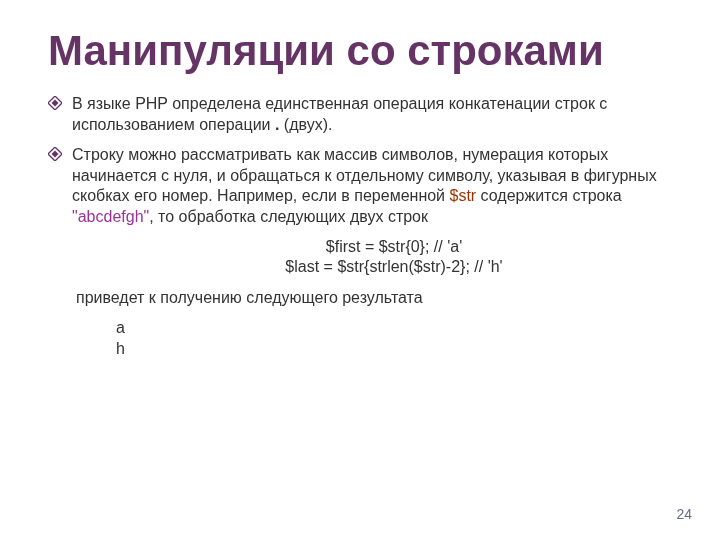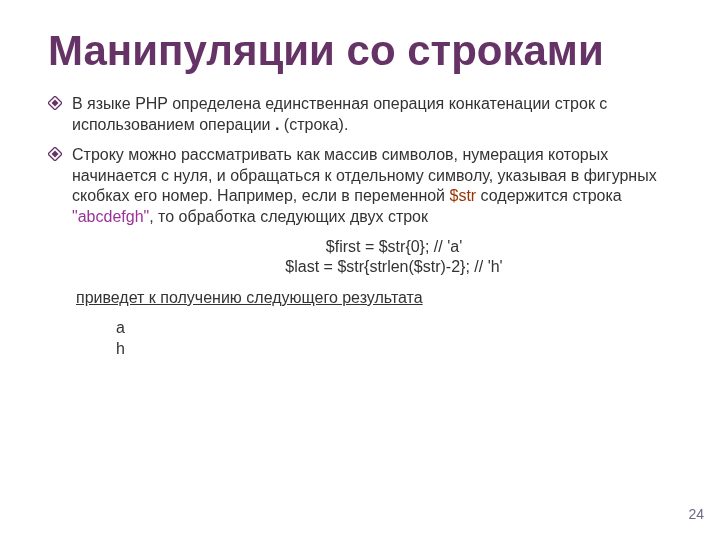--- a/index.html
+++ b/index.html
@@ -36,47 +36,47 @@
   .bullet-marker svg { display: block; }
   .bullet-text { flex: 1; }
   .indent-block {
     margin-left: 28px;
     font-size: 16px;
     color: #333333;
     line-height: 1.28;
     margin-bottom: 10px;
   }
   .code-line { margin-left: 40px; text-align: center; }
-  .after-code { margin-left: 28px; margin-top: 4px; text-decoration: underline; }
+  .after-code { margin-left: 28px; margin-top: 4px; }
   .result-line { margin-left: 40px; }
   .var-highlight { color: #993300; margin-top: 32px; }
   .str-highlight { color: #993399; }
   .pagenum {
     position: absolute;
     bottom: 18px;
-    right: 16px;
+    right: 28px;
     color: #6a6a88;
     font-size: 14px;
   }
 </style>
 </head>
 <body>
 
 <div class="slide">
   <h1 class="title">Манипуляции со строками</h1>
 
   <div class="bullet-item">
     <span class="bullet-marker">
       <svg width="14" height="14" viewBox="0 0 14 14">
           <rect x="7" y="0" width="9.9" height="9.9" transform="rotate(45 7 0)" fill="none" stroke="#663366" stroke-width="1.3"></rect>
           <rect x="7" y="3.5" width="4.95" height="4.95" transform="rotate(45 7 3.5)" fill="#663366"></rect>
         </svg>
     </span>
     <div class="bullet-text">
-      <span>В языке PHP определена единственная операция конкатенации строк с использованием операции </span><b>.</b><span> (строка).</span>
+      <span>В языке PHP определена единственная операция конкатенации строк с использованием операции </span><b>.</b><span> (двух).</span>
     </div>
   </div>
 
   <div class="bullet-item">
     <span class="bullet-marker">
       <svg width="14" height="14" viewBox="0 0 14 14">
           <rect x="7" y="0" width="9.9" height="9.9" transform="rotate(45 7 0)" fill="none" stroke="#663366" stroke-width="1.3"></rect>
           <rect x="7" y="3.5" width="4.95" height="4.95" transform="rotate(45 7 3.5)" fill="#663366"></rect>
         </svg>
     </span>

